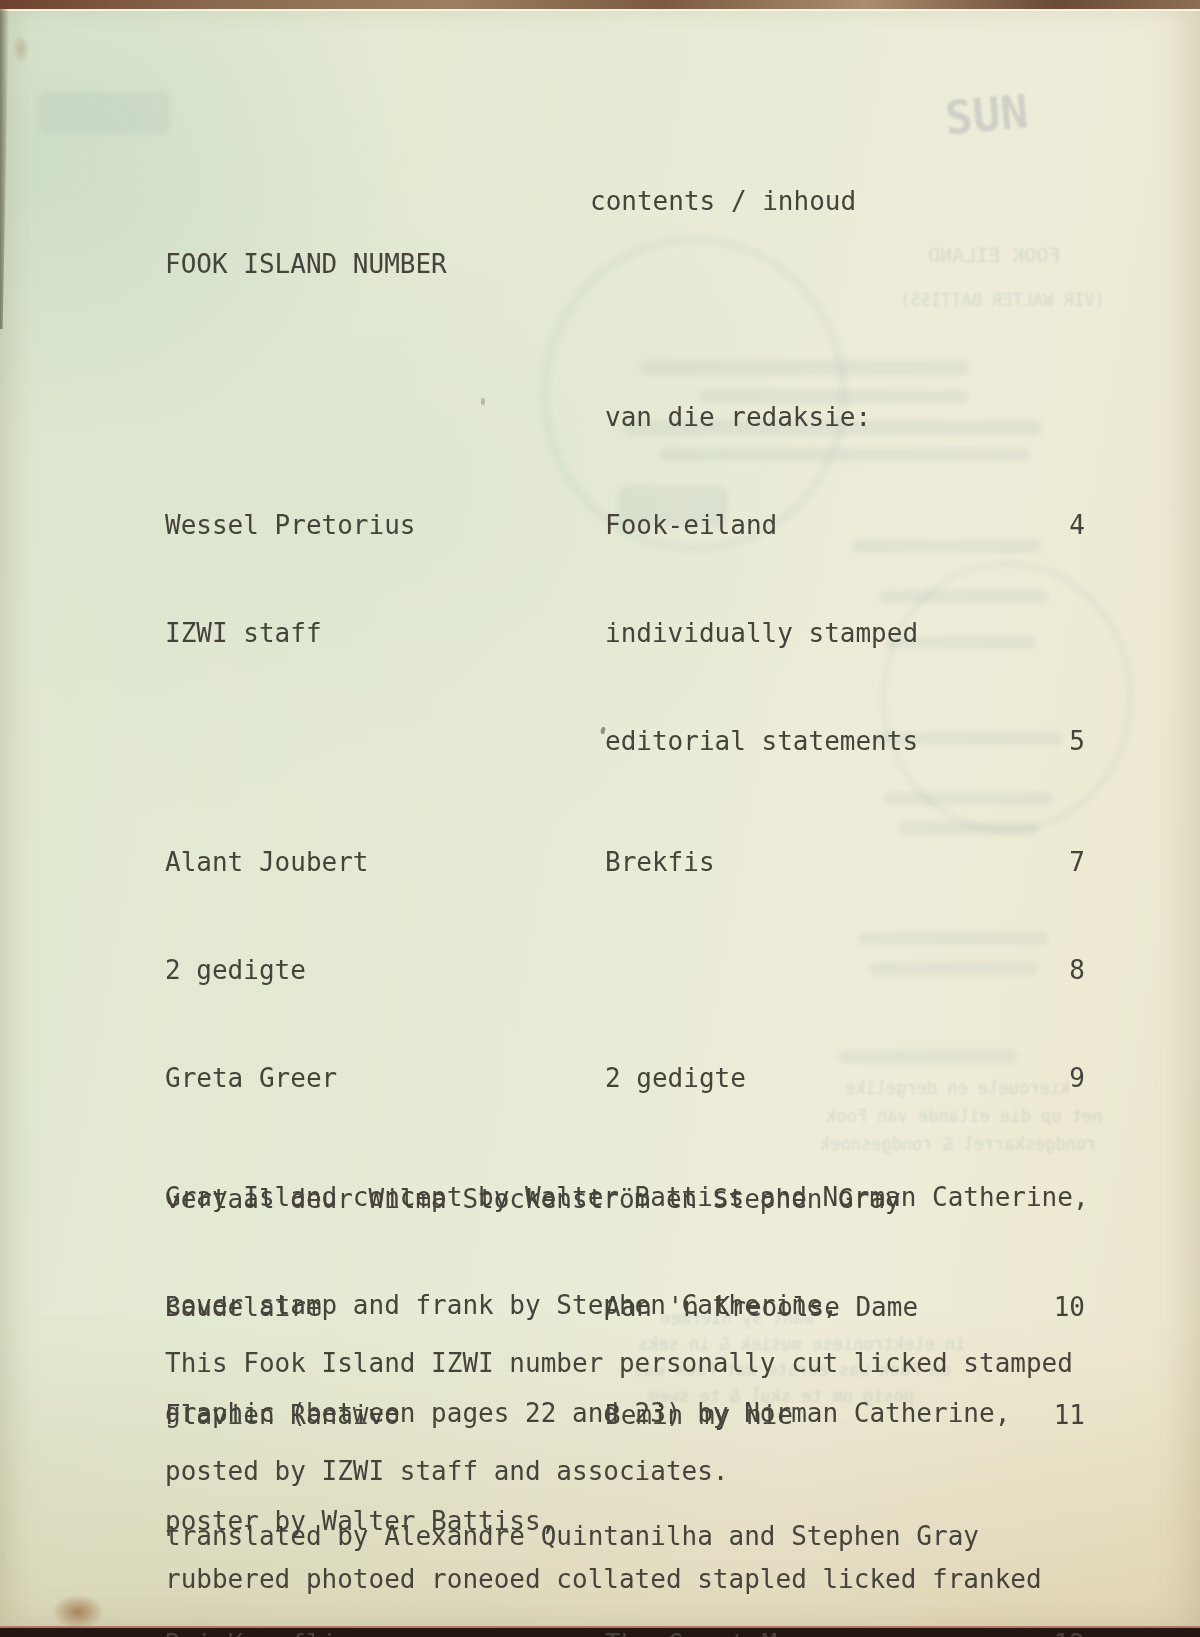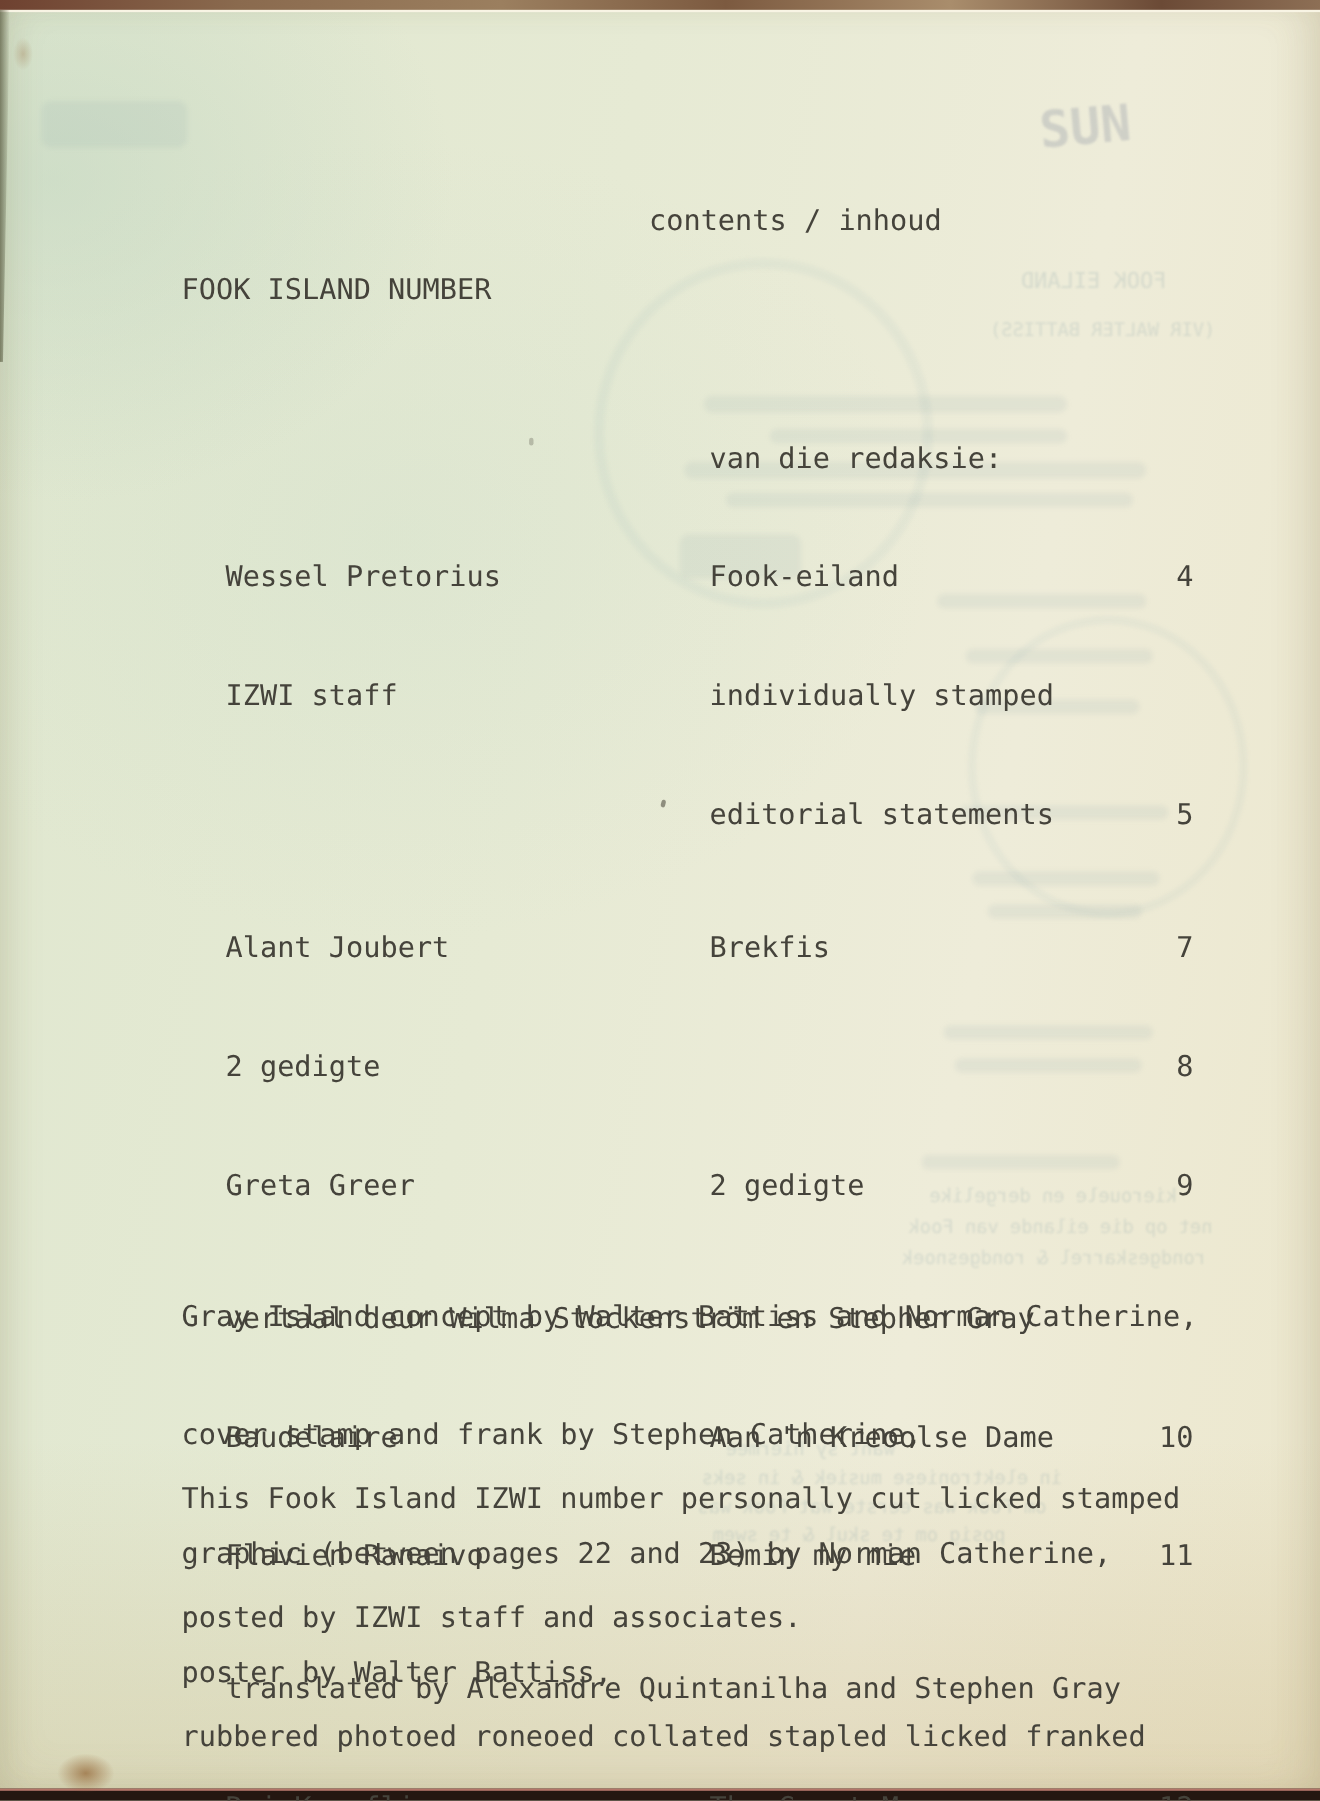--- a/index.html
+++ b/index.html
@@ -27,21 +27,21 @@
     border-bottom:2px solid #f8f4e4;}
   .bottom-bar{position:absolute;left:0;top:1626px;width:1200px;height:11px;
     background:#241711;border-top:2px solid #b4766a;}
   .left-edge{position:absolute;left:0;top:9px;width:9px;height:320px;
     background:linear-gradient(to right, rgba(70,72,45,.60), rgba(70,72,45,0));
     clip-path:polygon(0 0,100% 0,30% 100%,0 100%);}
   
   .abs{position:absolute;}
   
   .toc{position:absolute;left:165px;top:296px;width:920px;}
-  .row{display:flex;margin-left:40px;}
+  .row{display:flex;}
   .row.gap{margin-top:13px;}
   .cell-left{width:440px;flex:0 0 440px;}
   .cell-mid{flex:1 1 auto;}
   .cell-page{flex:0 0 52px;text-align:right;}
   .cell-full{display:none;flex:1 1 auto;}
   .row.full .cell-full{display:block;}
   
   .credits{position:absolute;left:165px;top:1022px;width:940px;}
   .colophon{position:absolute;left:165px;top:1242px;width:960px;}
   

